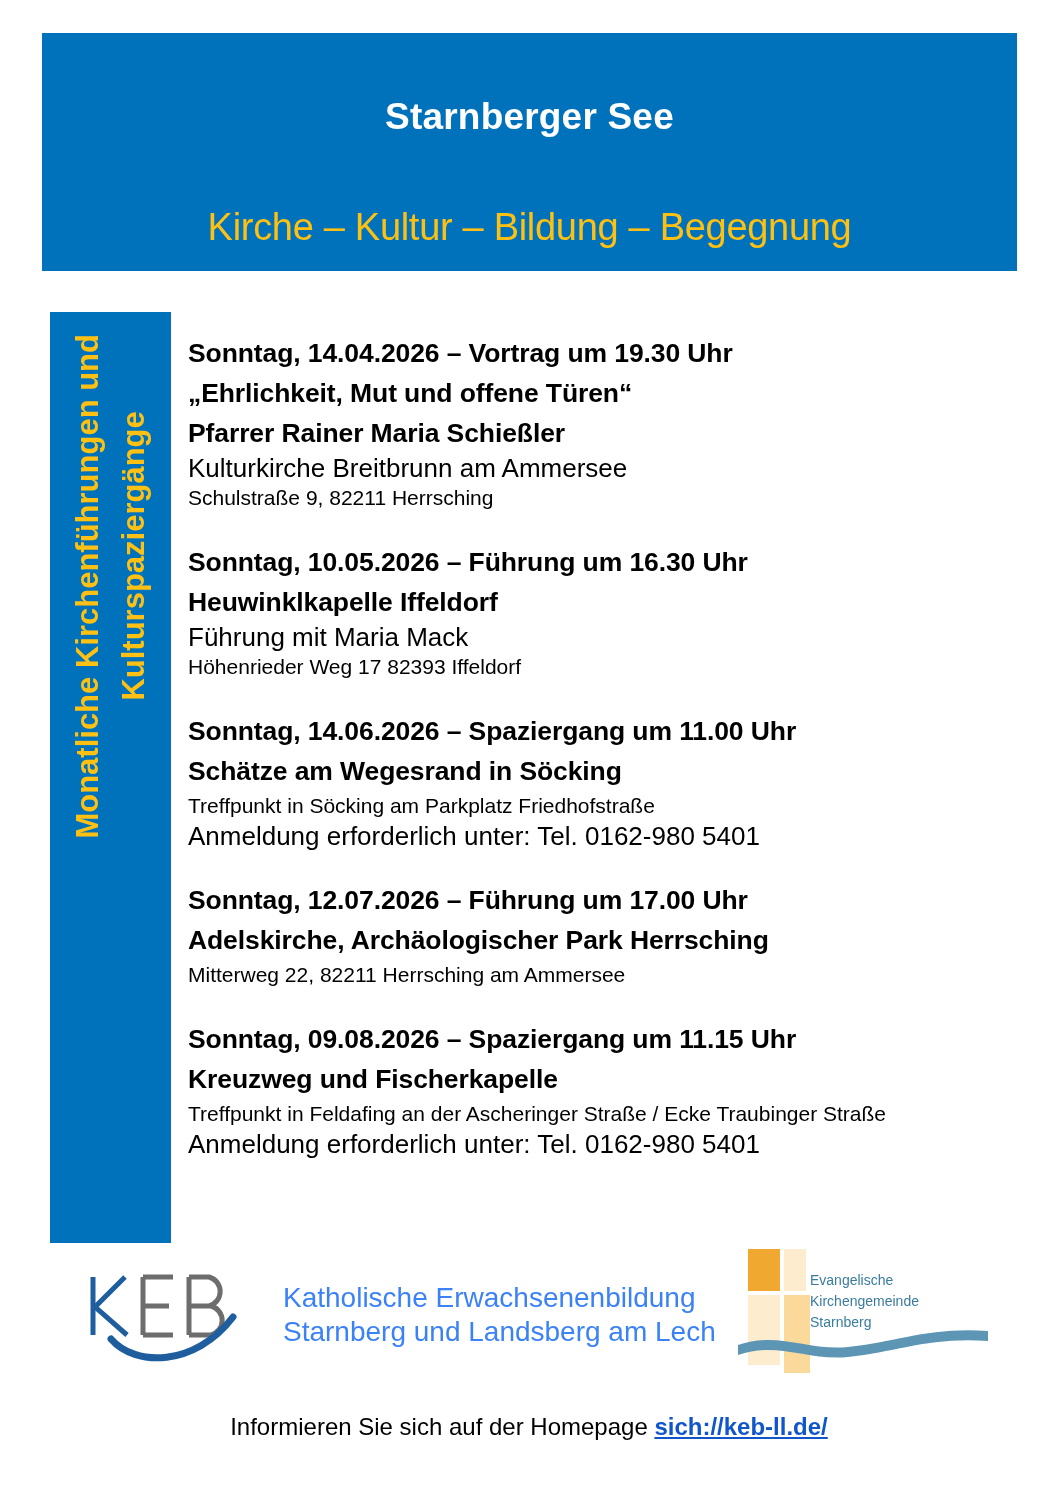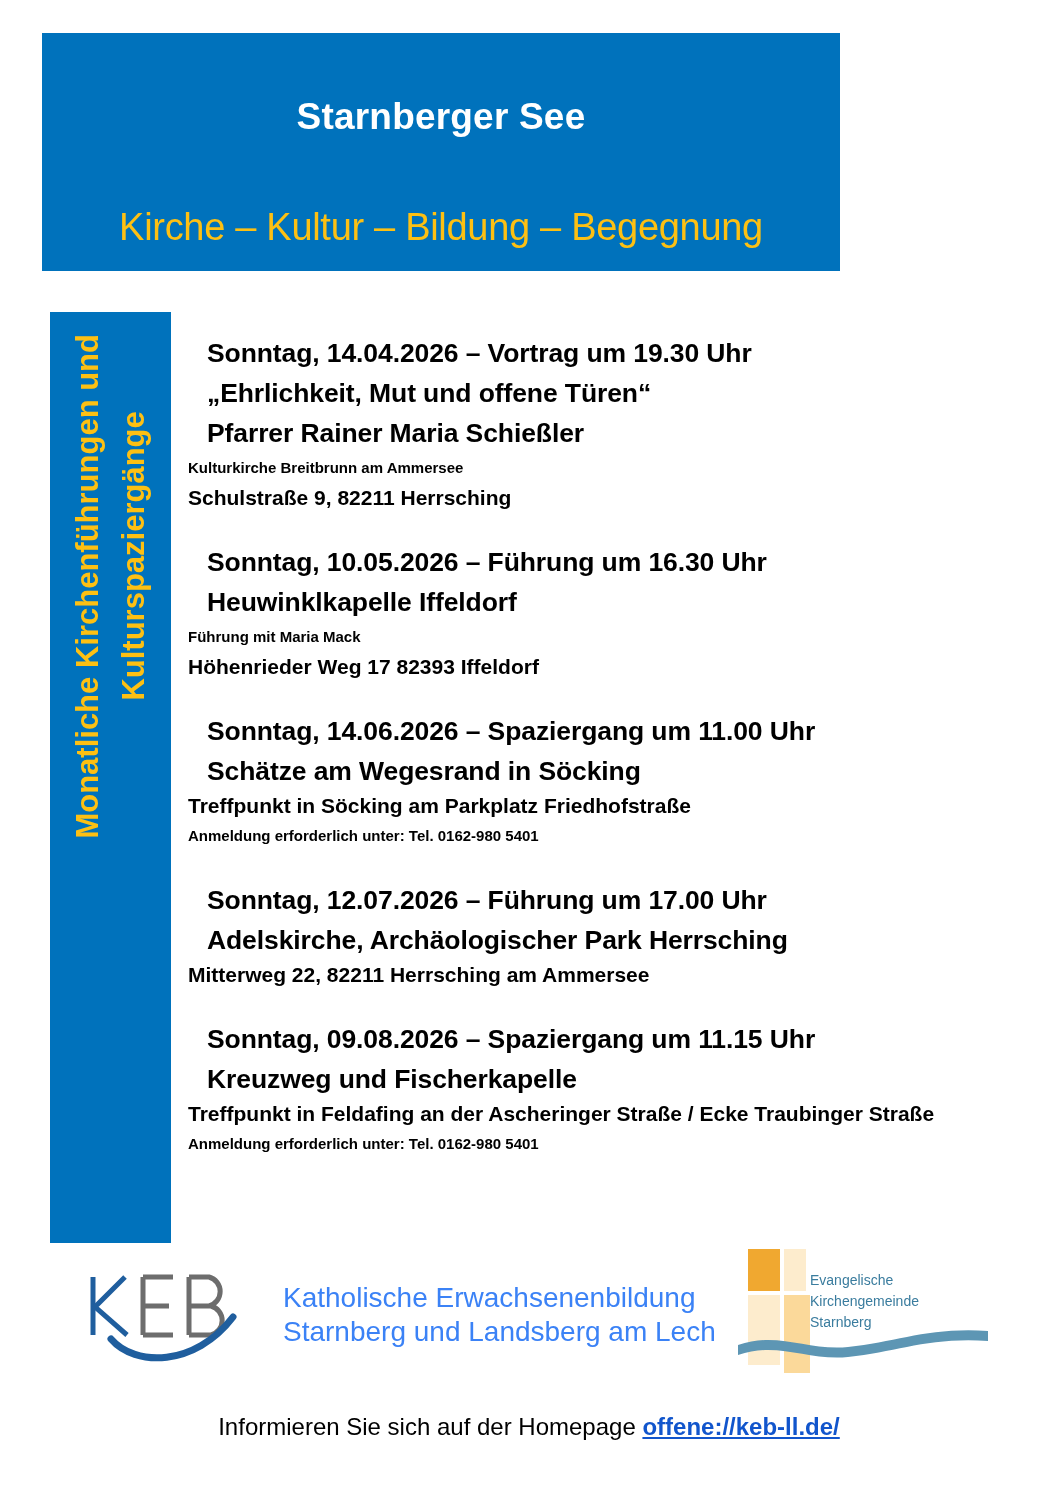--- a/index.html
+++ b/index.html
@@ -14,21 +14,21 @@
     font-family: "Liberation Sans", sans-serif;
     color: #000000;
     overflow: hidden;
   }
 
   
   #header-banner {
     position: absolute;
     left: 42px;
     top: 33px;
-    width: 798px;
+    width: 975px;
     height: 238px;
     background: #0072bc;
   }
   #header-subtitle {
     position: absolute;
     left: 0;
     right: 0;
     top: 62px;
     text-align: center;
     color: #ffffff;
@@ -103,30 +103,29 @@
   .event-block {
     margin-bottom: 29px;
   }
   .event-block.last { margin-bottom: 0; }
   .ev-head {
     font-weight: bold;
     font-size: 26.5px;
     line-height: 40px;
     white-space: nowrap;
     letter-spacing: -0.1px;
-    margin-left: 19px;
   }
   .ev-sub-bold {
-    font-weight: bold;
-    font-size: 15px;
+    font-weight: normal;
+    font-size: 26px;
     line-height: 30px;
     white-space: nowrap;
   }
   .ev-sub {
-    font-weight: bold;
+    font-weight: normal;
     font-size: 21px;
     line-height: 30px;
     white-space: nowrap;
   }
 
   
   #footer-logos {
     position: absolute;
     left: 0;
     top: 1243px;
@@ -285,14 +284,14 @@
     <div id="ev-words">
       <div>Evangelische</div>
       <div>Kirchengemeinde</div>
       <div>Starnberg</div>
     </div>
   </div>
 
 </div>
 
 <div id="homepage-line">
-  <span>Informieren Sie sich auf der Homepage </span><a id="homepage-link" href="#">offene://keb-ll.de/</a>
+  <span>Informieren Sie sich auf der Homepage </span><a id="homepage-link" href="#">sich://keb-ll.de/</a>
 </div>
 
 </body></html>

